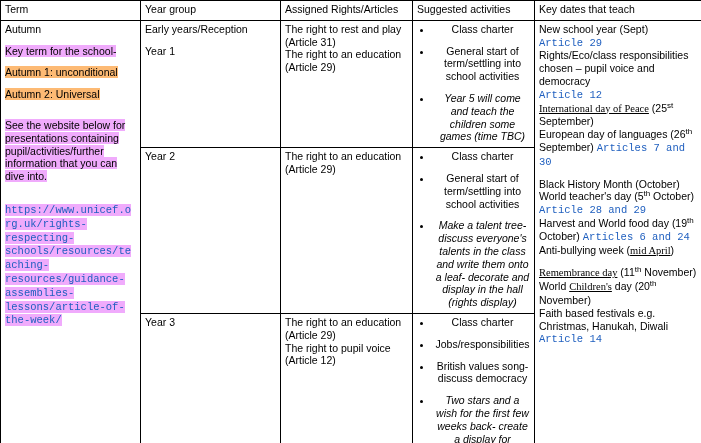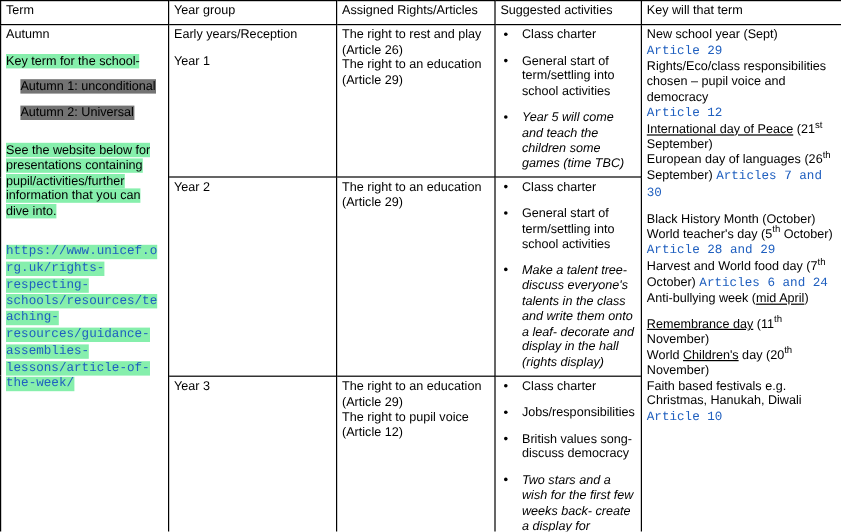--- a/index.html
+++ b/index.html
@@ -31,49 +31,50 @@
   col.c2 { width: 140px; }
   col.c3 { width: 132px; }
   col.c4 { width: 122px; }
   col.c5 { width: 167px; }
 
   th {
     text-align: left;
     font-weight: normal;
   }
   .hl-cyan {
-    background: #86efac;
+    background: #f0abfc;
     display: inline;
   }
   .hl-yellow {
-    background: #737373;
+    background: #fdba74;
     display: inline;
-    margin-left: 12px;
   }
   .para {
     margin: 0 0 9px 0;
   }
   .para.tight {
     margin-bottom: 0;
   }
   .link {
     color: #1f5fbf;
     font-family: Liberation Mono, monospace;
   }
   .u {
     text-decoration: underline;
+    font-family: Liberation Serif, serif;
   }
   ul.bullets {
     margin: 0;
     padding-left: 16px;
     list-style: disc;
   }
   ul.bullets li {
     margin: 0 0 9px 0;
     padding-left: 2px;
+    text-align: center;
   }
   ul.bullets li:last-child {
     margin-bottom: 0;
     font-style: italic;
   }
   .nowrap-break {
     word-break: break-word;
     overflow-wrap: break-word;
     margin-top: 20px;
   }
@@ -96,21 +97,21 @@
       <col class="c3">
       <col class="c4">
       <col class="c5">
   </colgroup>
   <thead>
     <tr>
       <th>Term</th>
       <th>Year group</th>
       <th>Assigned Rights/Articles</th>
       <th>Suggested activities</th>
-      <th>Key will that term</th>
+      <th>Key dates that teach</th>
     </tr>
   </thead>
   <tbody>
     <tr>
 
       <td rowspan="3">
         <p class="para tight">Autumn</p>
         <div class="spacer"></div>
         <p class="para"><span class="hl-cyan">Key term for the school-</span></p>
         <p class="para"><span class="hl-yellow">Autumn 1: unconditional</span></p>
@@ -120,54 +121,54 @@
         <p class="para nowrap-break"><span class="hl-cyan link">https://www.unicef.org.uk/rights-respecting-schools/resources/teaching-resources/guidance-assemblies-lessons/article-of-the-week/</span></p>
       </td>
 
       <td>
         <p class="para tight">Early years/Reception</p>
         <div class="spacer"></div>
         <p class="para tight">Year 1</p>
       </td>
 
       <td>
-        <p class="para tight">The right to rest and play (Article 26)</p>
+        <p class="para tight">The right to rest and play (Article 31)</p>
         <p class="para tight">The right to an education (Article 29)</p>
       </td>
 
       <td>
         <ul class="bullets">
           <li>Class charter</li>
           <li>General start of term/settling into school activities</li>
           <li>Year 5 will come and teach the children some games (time TBC)</li>
         </ul>
       </td>
 
       <td rowspan="3">
         <p class="para tight"><span>New school year (Sept)</span></p>
         <p class="para tight"><span class="link">Article 29</span></p>
         <p class="para tight"><span>Rights/Eco/class responsibilities chosen – pupil voice and democracy</span></p>
         <p class="para tight"><span class="link">Article 12</span></p>
         <p class="para tight"><span class="u">International day of Peace</span>
-          <span>(21</span><sup>st</sup><span> September)</span></p>
+          <span>(25</span><sup>st</sup><span> September)</span></p>
         <p class="para tight"><span>European day of languages (26</span><sup>th</sup><span> September)</span>
           <span class="link">Articles 7 and 30</span></p>
         <div class="spacer"></div>
         <p class="para tight"><span>Black History Month (October)</span></p>
         <p class="para tight"><span>World teacher's day (5</span><sup>th</sup><span> October)</span>
           <span class="link">Article 28 and 29</span></p>
-        <p class="para tight"><span>Harvest and World food day (7</span><sup>th</sup><span> October)</span>
+        <p class="para tight"><span>Harvest and World food day (19</span><sup>th</sup><span> October)</span>
           <span class="link">Articles 6 and 24</span></p>
         <p class="para tight"><span>Anti-bullying week (</span><span class="u">mid April</span><span>)</span></p>
         <div class="spacer"></div>
         <p class="para tight"><span class="u">Remembrance day</span>
           <span>(11</span><sup>th</sup><span> November)</span></p>
         <p class="para tight"><span>World </span><span class="u">Children's</span><span> day (20</span><sup>th</sup><span> November)</span></p>
         <p class="para tight"><span>Faith based festivals e.g. Christmas, Hanukah, Diwali</span></p>
-        <p class="para tight"><span class="link">Article 10</span></p>
+        <p class="para tight"><span class="link">Article 14</span></p>
       </td>
     </tr>
 
     <tr>
       <td>Year 2</td>
       <td>
         <p class="para tight">The right to an education (Article 29)</p>
       </td>
       <td>
         <ul class="bullets">

